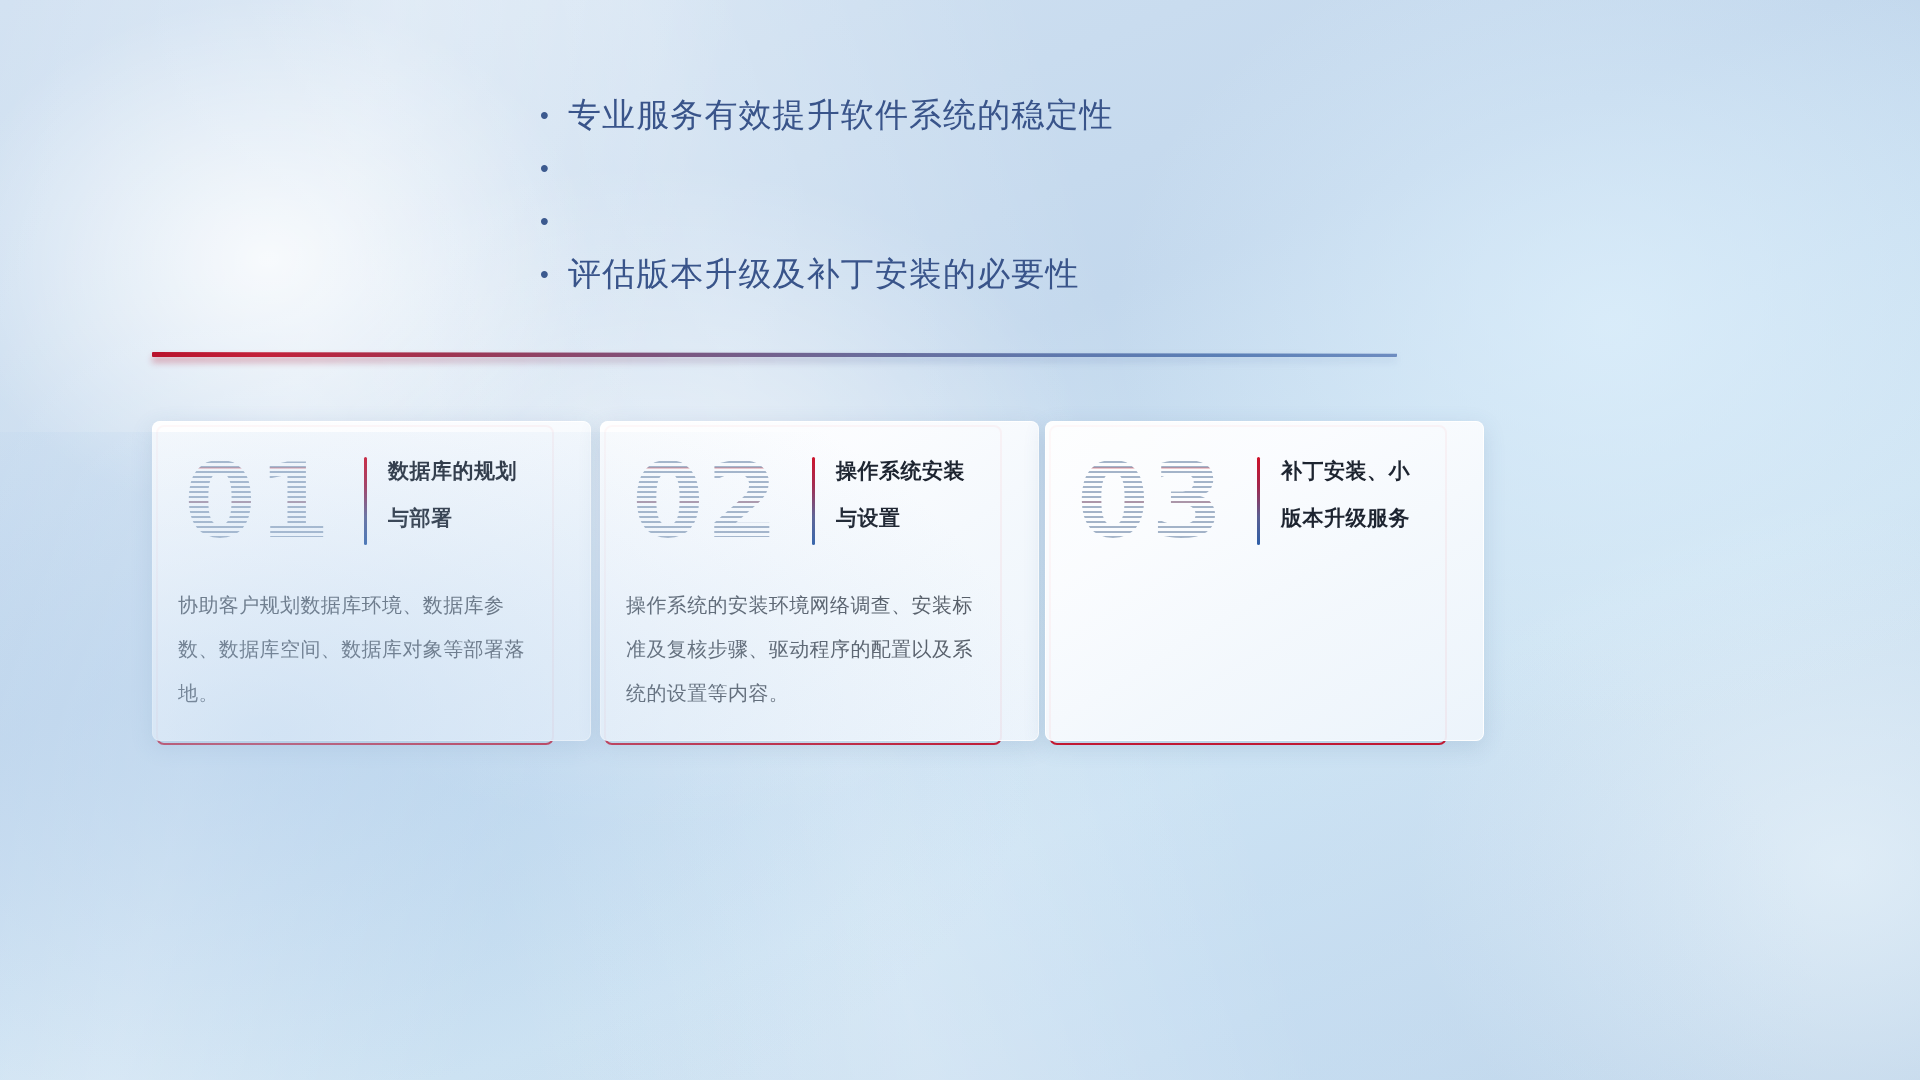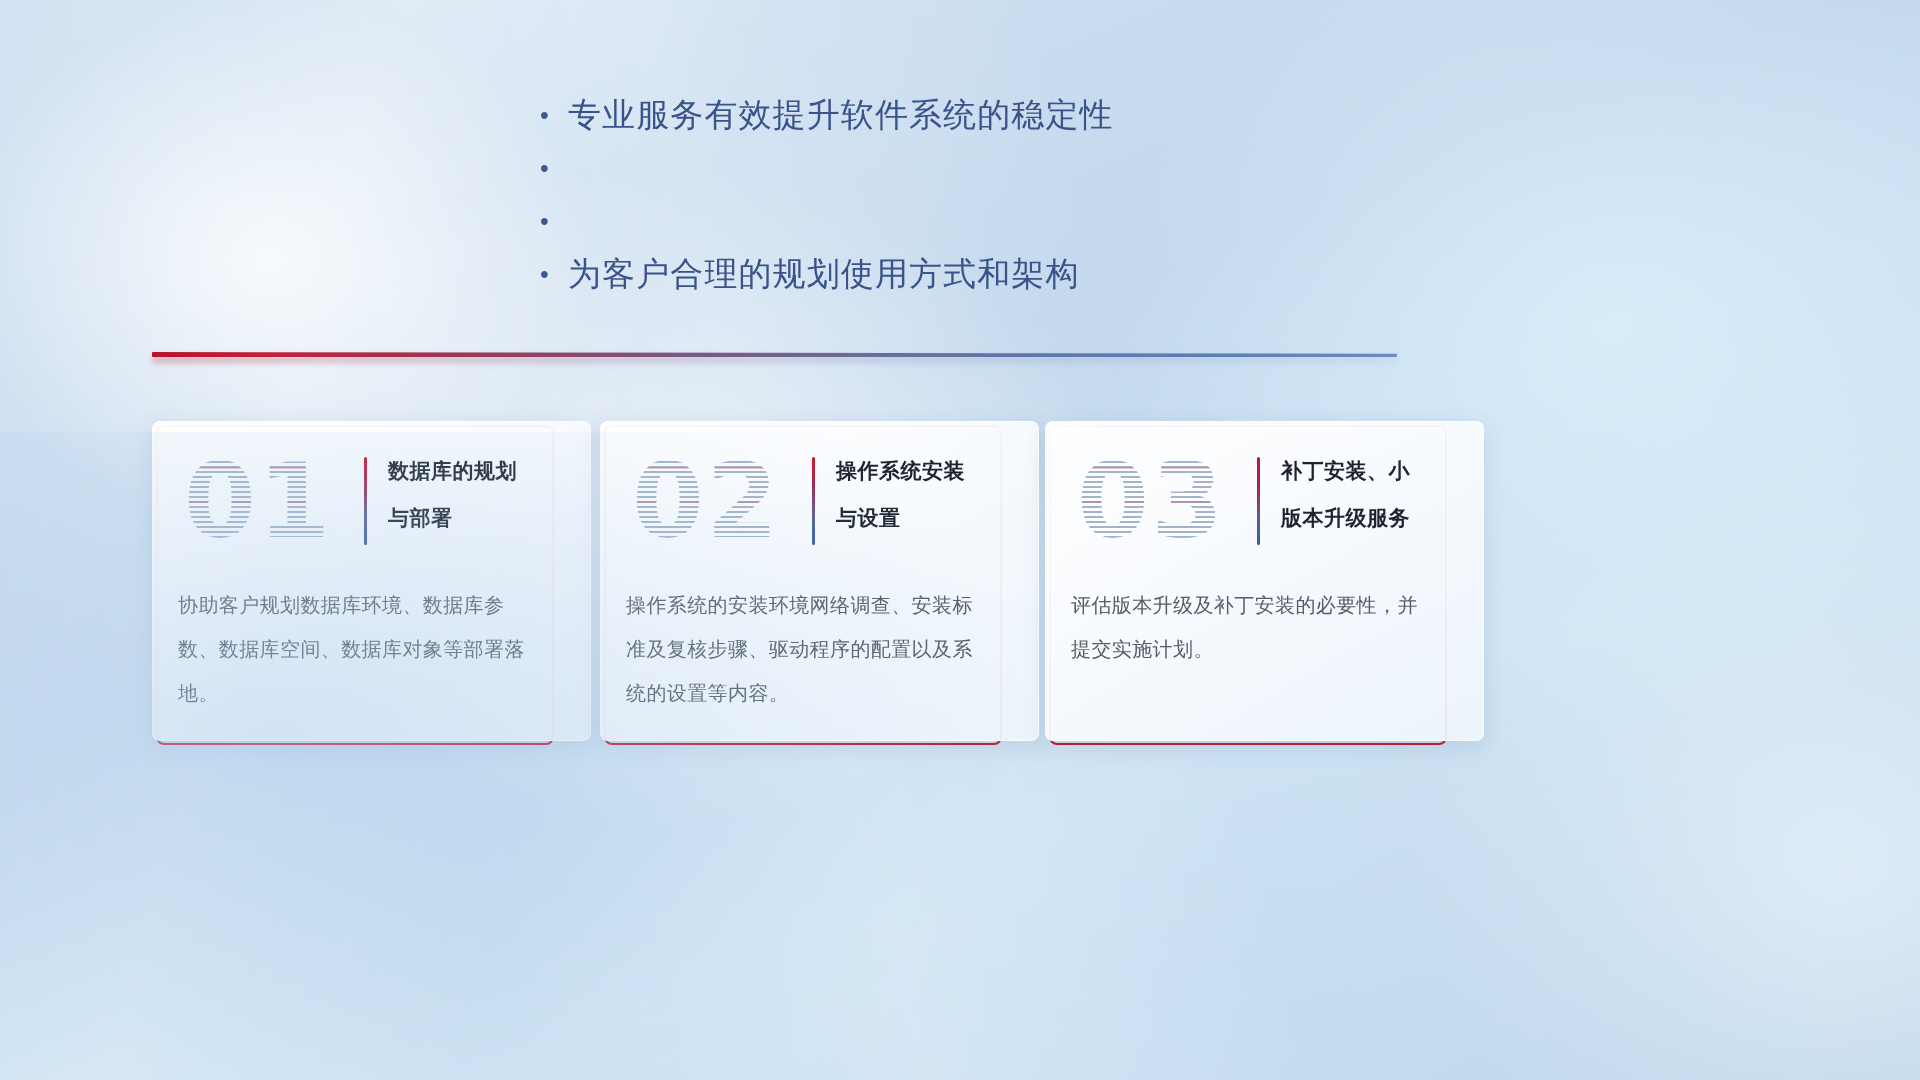--- a/index.html
+++ b/index.html
@@ -248,21 +248,21 @@
     <div class="bullet-row">
       <span class="bullet-dot">•</span>
     </div>
 
     <div class="bullet-row">
       <span class="bullet-dot">•</span>
     </div>
 
     <div class="bullet-row">
       <span class="bullet-dot">•</span>
-      <span class="bullet-text">为客户合理的规划使用方式和架构</span>
+      <span class="bullet-text">评估版本升级及补丁安装的必要性</span>
     </div>
 
   </div>
 
   <div class="divider">
     <div class="glow"></div>
     <div class="bar"></div>
   </div>
 
   <div class="cards">
@@ -295,19 +295,18 @@
 
     <div class="card">
       <div class="card-accent"></div>
       <div class="card-face">
         <div class="card-head">
           <div class="card-num">03</div>
           <div class="card-num-tint">03</div>
           <div class="card-vbar"></div>
           <div class="card-title">补丁安装、小版本升级服务</div>
         </div>
-        <div class="card-body">评估版本升级及补丁安装的必要性，并提交实施计划。</div>
       </div>
     </div>
 
   </div>
 
 </div>
 
 </body></html>

